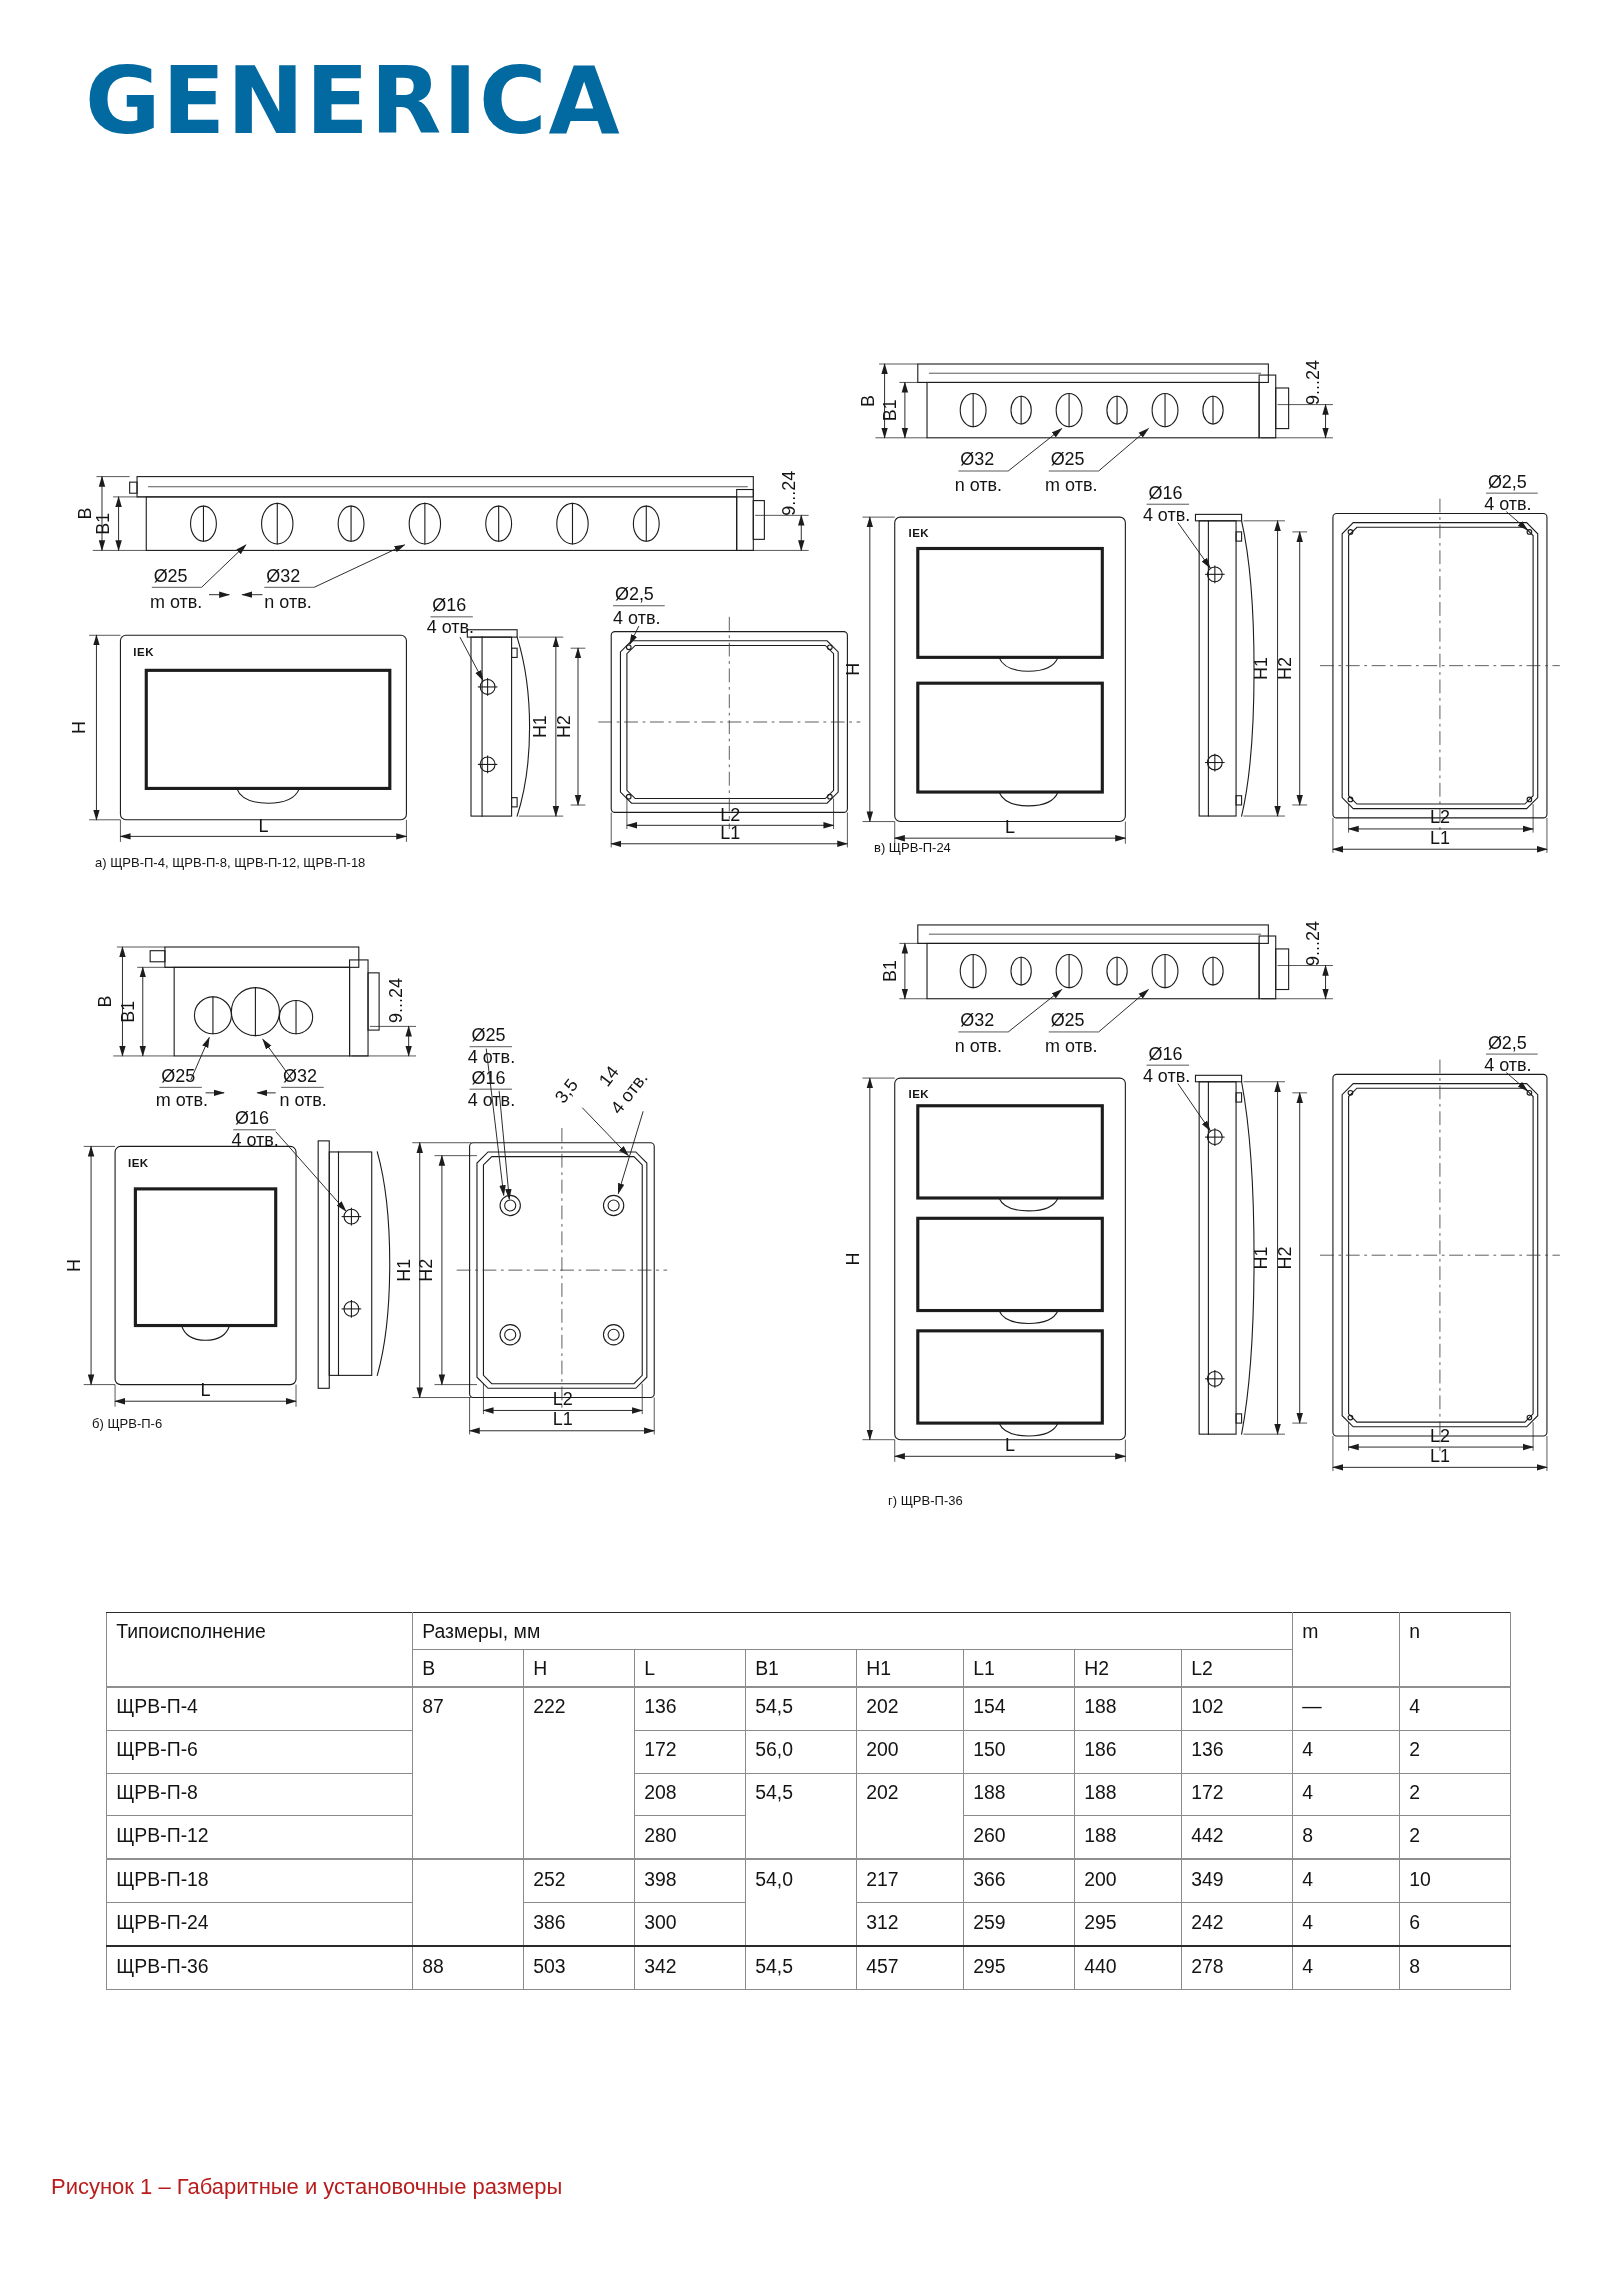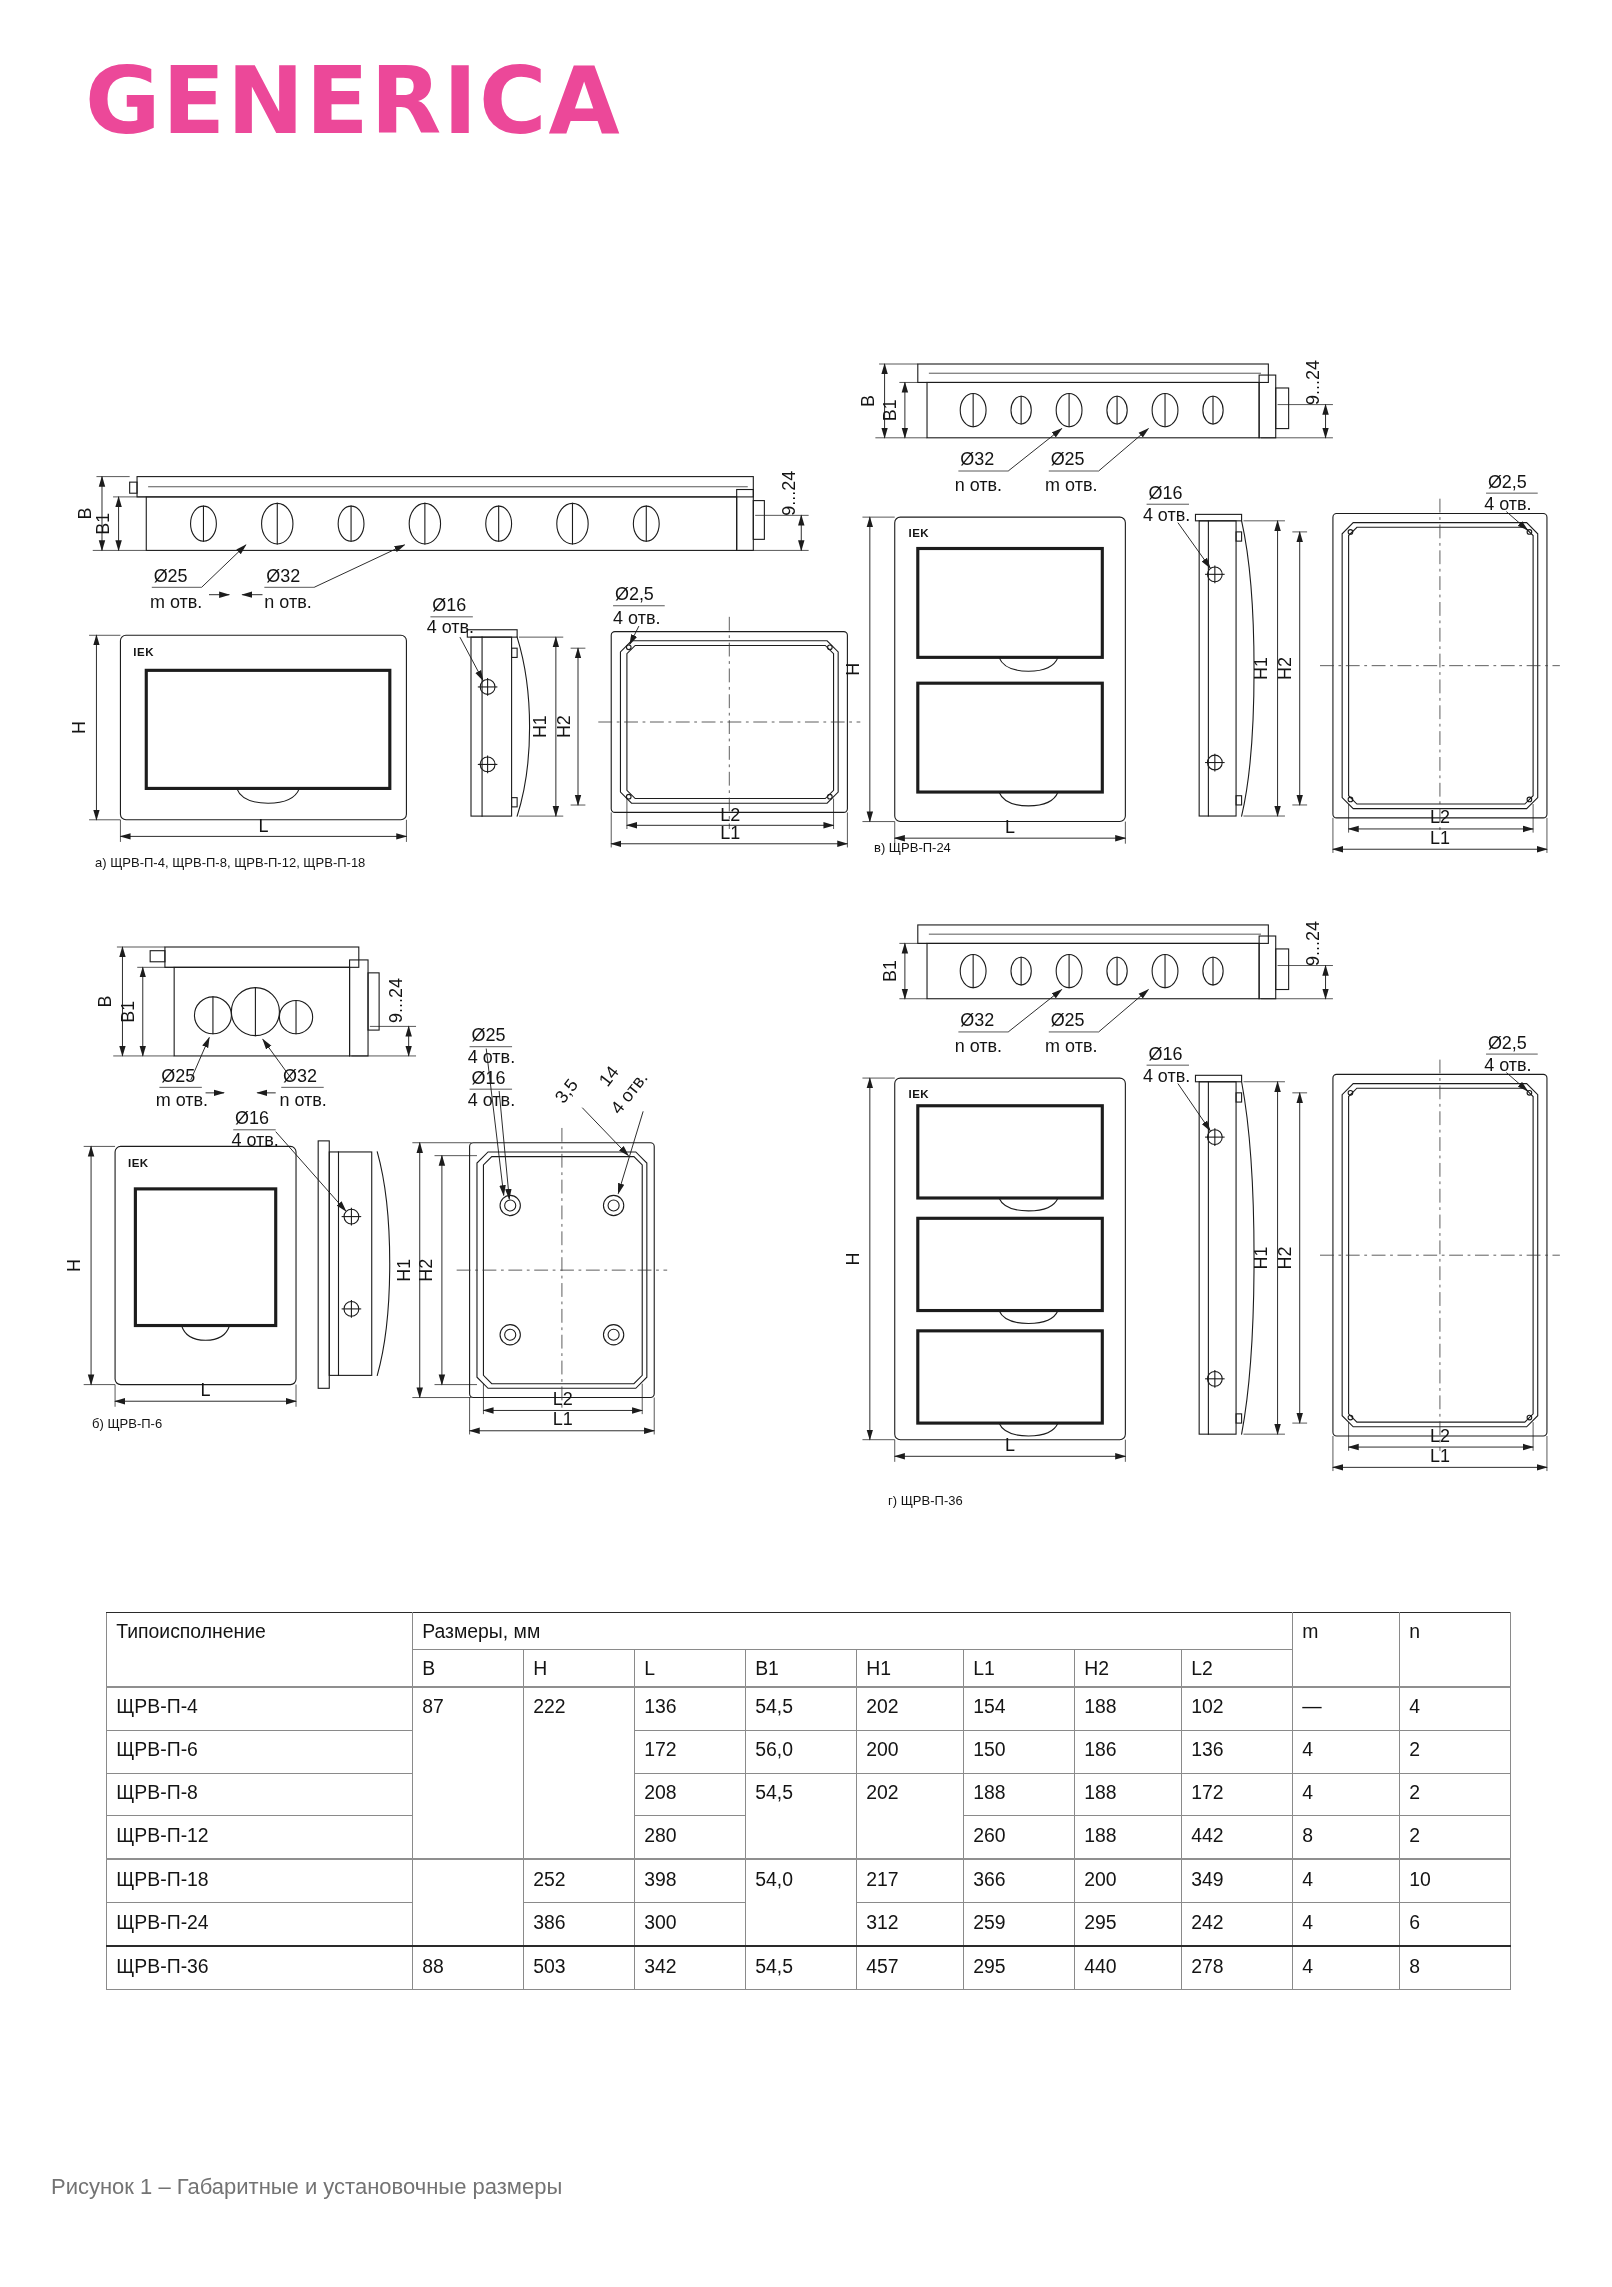--- a/index.html
+++ b/index.html
@@ -1,21 +1,21 @@
 <!DOCTYPE html>
 <html style="font-size:14.8px"><head>
 <meta charset="utf-8">
 <style>
   html,body{margin:0;padding:0;background:#e8e8e8;}
   #page{position:relative;width:1612px;height:2287px;background:#ffffff;
         font-family:"Liberation Sans",sans-serif;color:#141414;overflow:hidden;}
   #logo{position:absolute;left:85px;top:48px;font-size:92px;font-weight:bold;
-        letter-spacing:1.8px;color:#ec4899;font-family:"DejaVu Sans","Liberation Sans",sans-serif;}
+        letter-spacing:1.8px;color:#0369a1;font-family:"DejaVu Sans","Liberation Sans",sans-serif;}
   .figlabel{position:absolute;font-size:13px;color:#141414;white-space:nowrap;}
-  #caption{position:absolute;left:51px;top:2174px;font-size:22px;color:#737373;}
+  #caption{position:absolute;left:51px;top:2174px;font-size:22px;color:#b91c1c;}
   svg{position:absolute;overflow:visible;}
   svg text{fill:#141414;font-family:"Liberation Sans",sans-serif;font-size:19.5px;}
   .iek{font-size:12.5px;font-weight:bold;letter-spacing:.5px;}
   .s{stroke:#1c1c1c;stroke-width:1.2;fill:none;stroke-linecap:square;}
   .s3{stroke:#1c1c1c;stroke-width:3.4;fill:none;}
   .dm{stroke:#1c1c1c;stroke-width:1;fill:none;}
   .xl{stroke:#1c1c1c;stroke-width:.8;fill:none;}
   .cl{stroke:#3c3c3c;stroke-width:.9;stroke-dasharray:15 5 3 5;fill:none;}
   
   #dimtable{position:absolute;left:106px;top:1612px;border-collapse:collapse;

